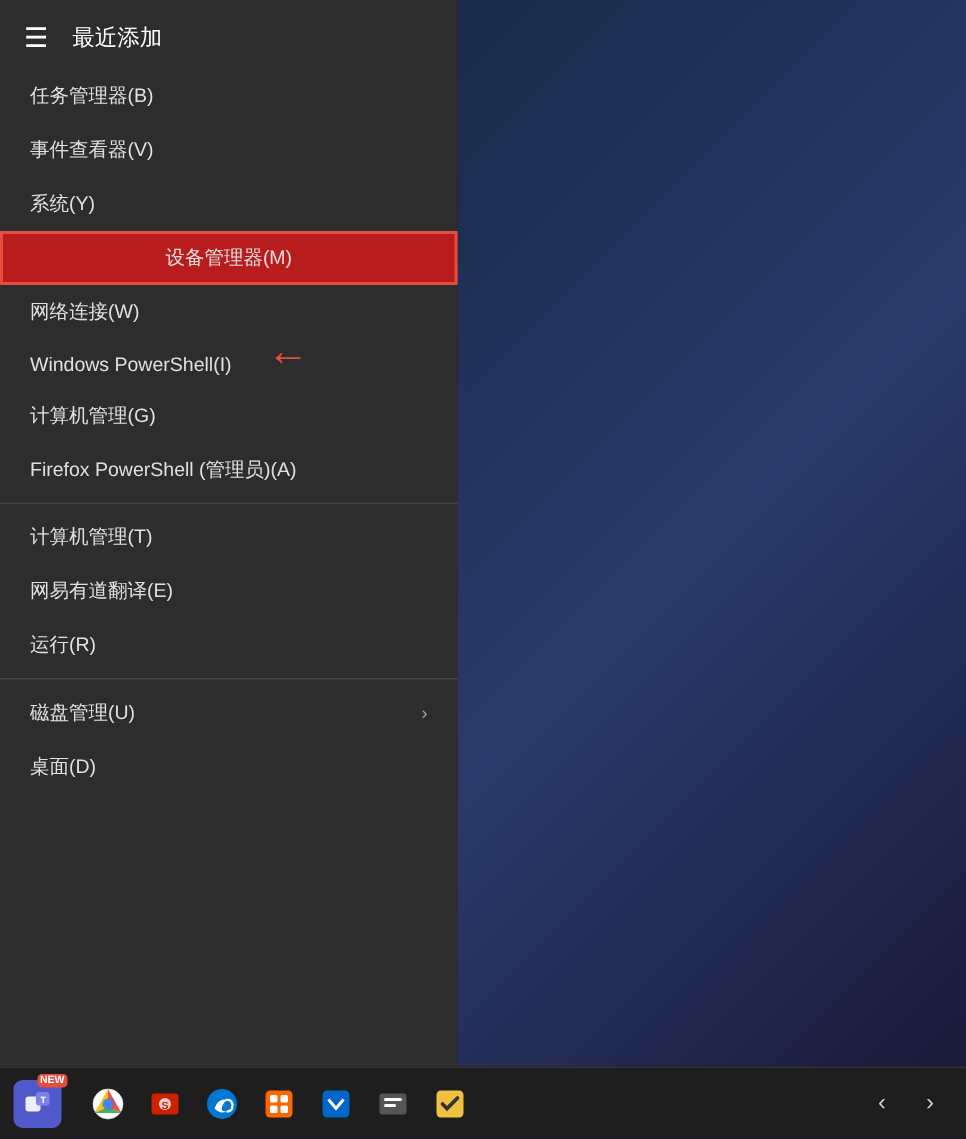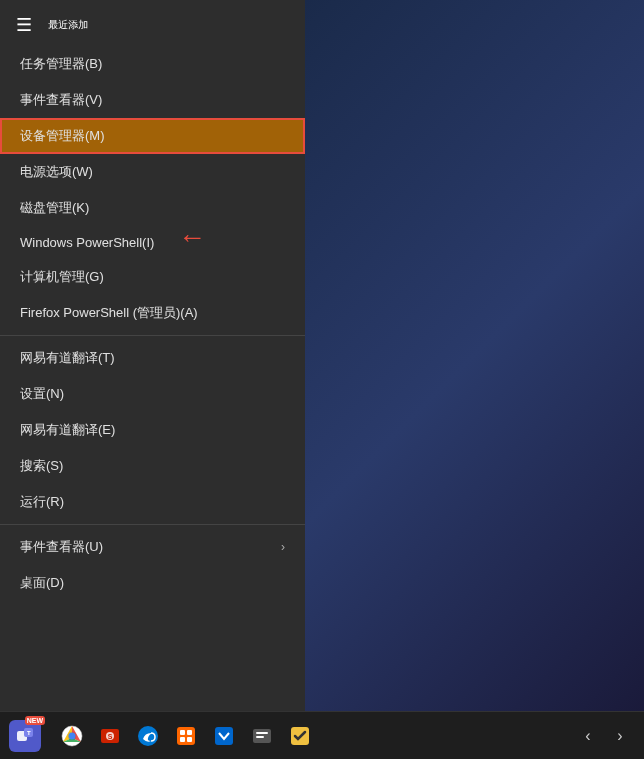--- a/index.html
+++ b/index.html
@@ -107,45 +107,46 @@
     }
 
     .hamburger-icon {
       color: white;
       font-size: 18px;
       cursor: pointer;
     }
 
     .context-menu-title {
       color: white;
-      font-size: 10px;
+      font-size: 15px;
       font-weight: 400;
     }
 
     .menu-divider {
       height: 1px;
       background: #444;
       margin: 4px 0;
     }
 
     .menu-item {
       padding: 9px 20px;
       color: #e0e0e0;
       font-size: 13px;
       cursor: pointer;
       display: flex;
       align-items: center;
       justify-content: space-between;
     }
 
     .menu-item.highlighted {
-      background: #a16207;
+      background: #b91c1c;
       outline: 2px solid #e74c3c;
       outline-offset: -2px;
       position: relative;
+      justify-content: center;
     }
 
     .menu-chevron {
       color: #aaa;
       font-size: 12px;
     }
 
     
     .app-grid-panel {
       flex: 1;
@@ -244,57 +245,51 @@
     </div>
 
     <div id="menu-items-container">
 
         <div class="menu-item">
           <span>任务管理器(B)</span>
         </div>
         <div class="menu-item">
           <span>事件查看器(V)</span>
         </div>
+        <div class="menu-item">
+          <span>系统(Y)</span>
+        </div>
         <div class="menu-item highlighted">
           <span>设备管理器(M)</span>
         </div>
         <div class="menu-item">
-          <span>电源选项(W)</span>
-        </div>
-        <div class="menu-item">
-          <span>磁盘管理(K)</span>
+          <span>网络连接(W)</span>
         </div>
         <div class="menu-item">
           <span>Windows PowerShell(I)</span>
         </div>
         <div class="menu-item">
           <span>计算机管理(G)</span>
         </div>
         <div class="menu-item">
           <span>Firefox PowerShell (管理员)(A)</span>
         </div>
         <div class="menu-divider"></div>
         <div class="menu-item">
-          <span>网易有道翻译(T)</span>
-        </div>
-        <div class="menu-item">
-          <span>设置(N)</span>
+          <span>计算机管理(T)</span>
         </div>
         <div class="menu-item">
           <span>网易有道翻译(E)</span>
         </div>
         <div class="menu-item">
-          <span>搜索(S)</span>
-        </div>
-        <div class="menu-item">
           <span>运行(R)</span>
         </div>
         <div class="menu-divider"></div>
         <div class="menu-item">
-          <span>事件查看器(U)</span>
+          <span>磁盘管理(U)</span>
           <span class="menu-chevron">›</span>
         </div>
         <div class="menu-item">
           <span>桌面(D)</span>
         </div>
       </div>
   </div>
 
   <div class="app-grid-panel">
     <div class="app-grid" id="app-grid-container">

